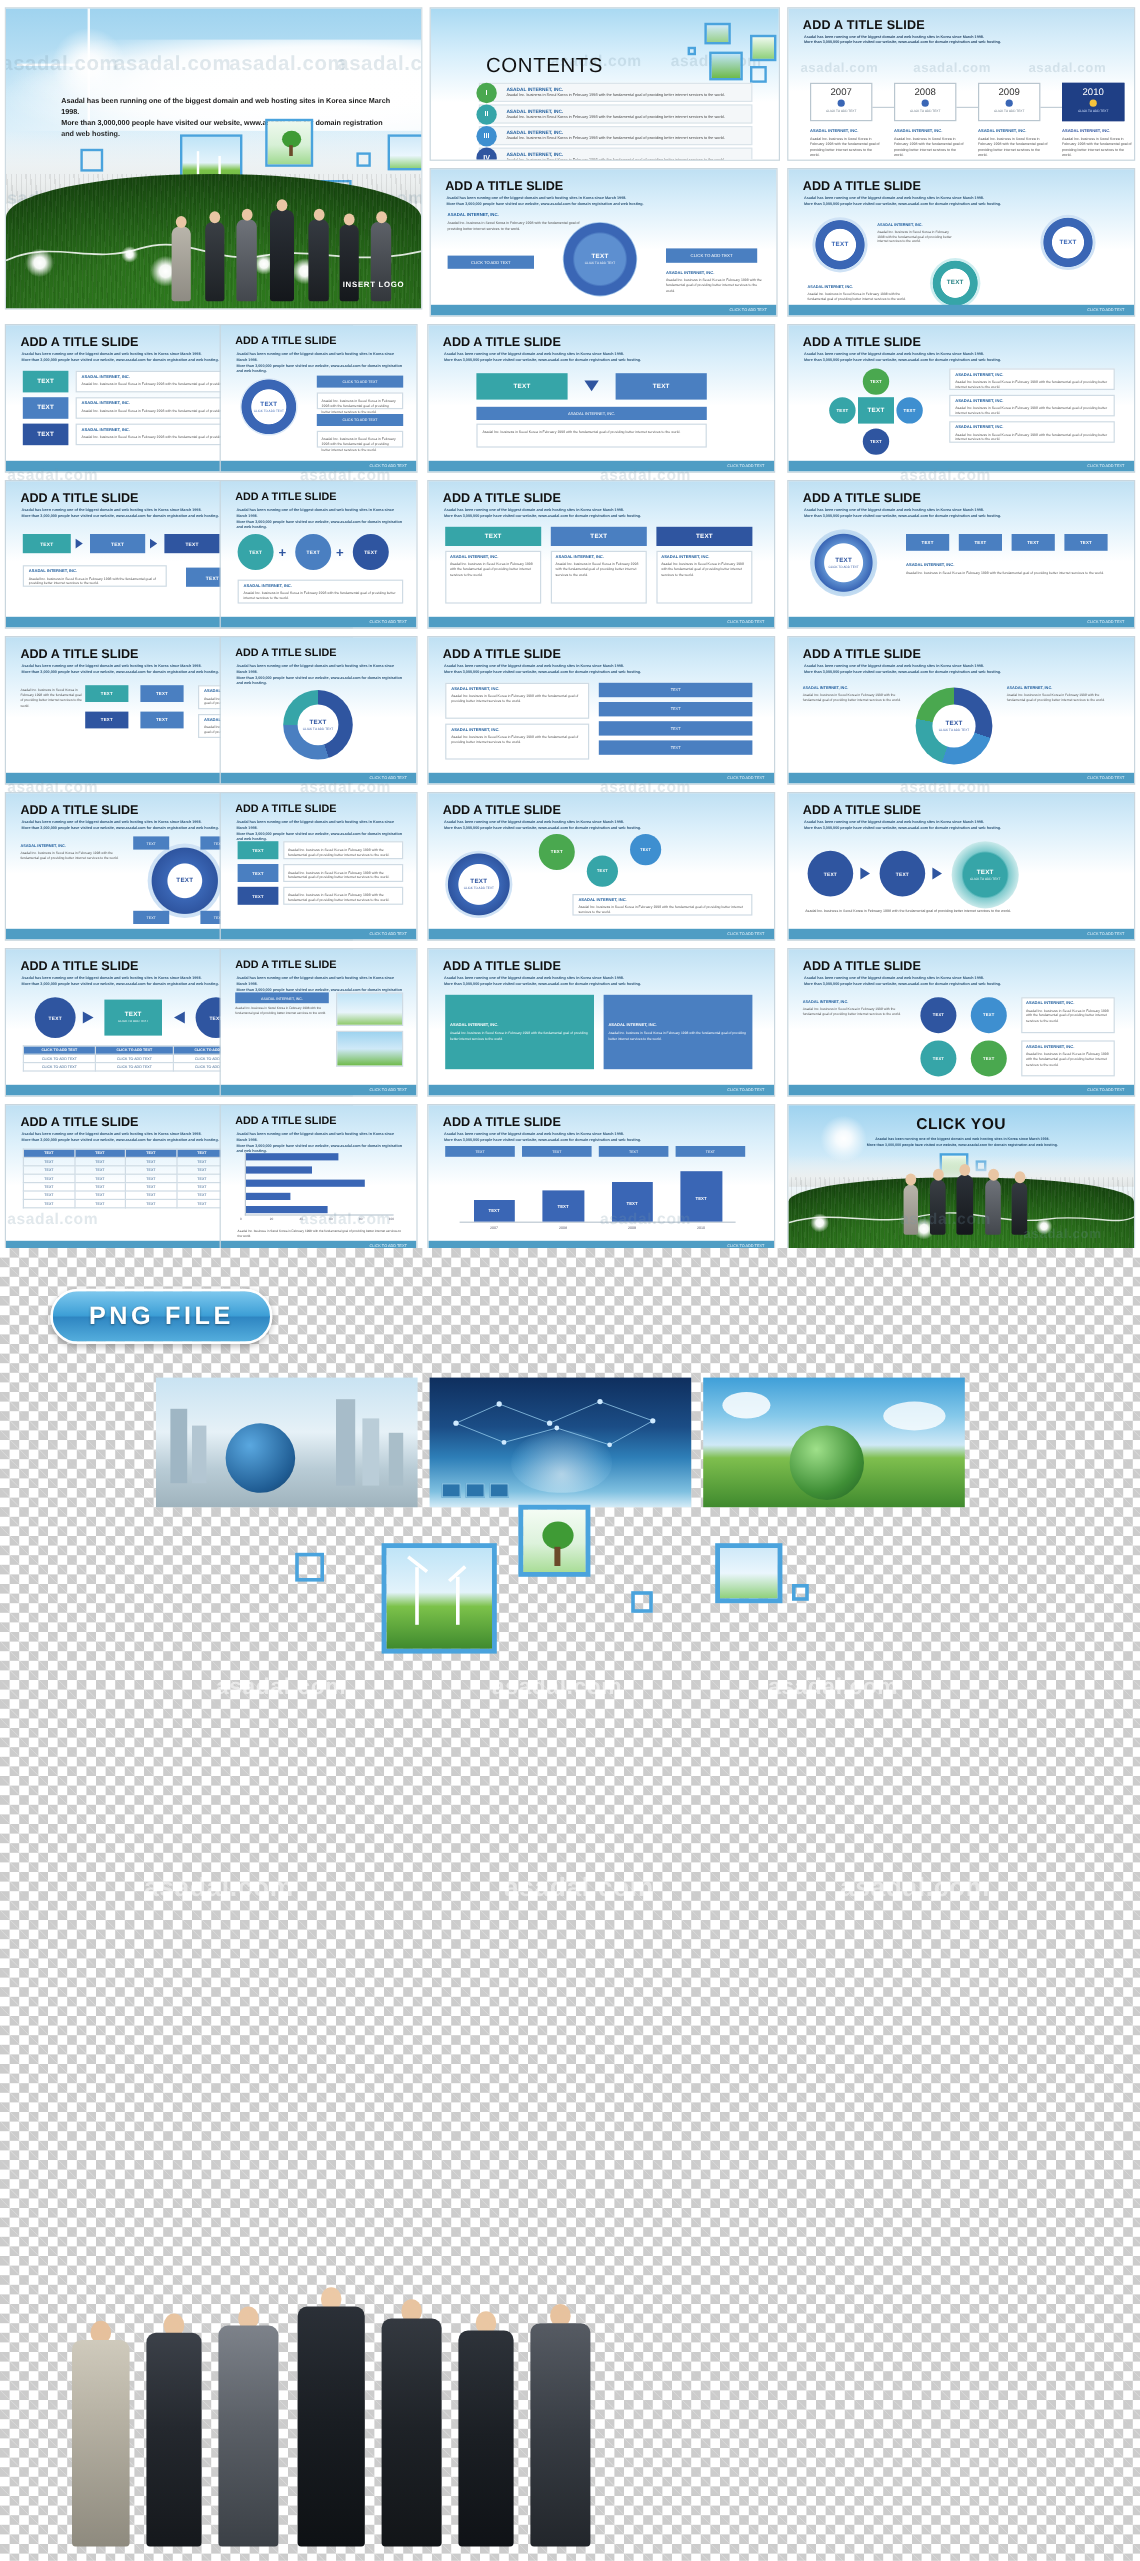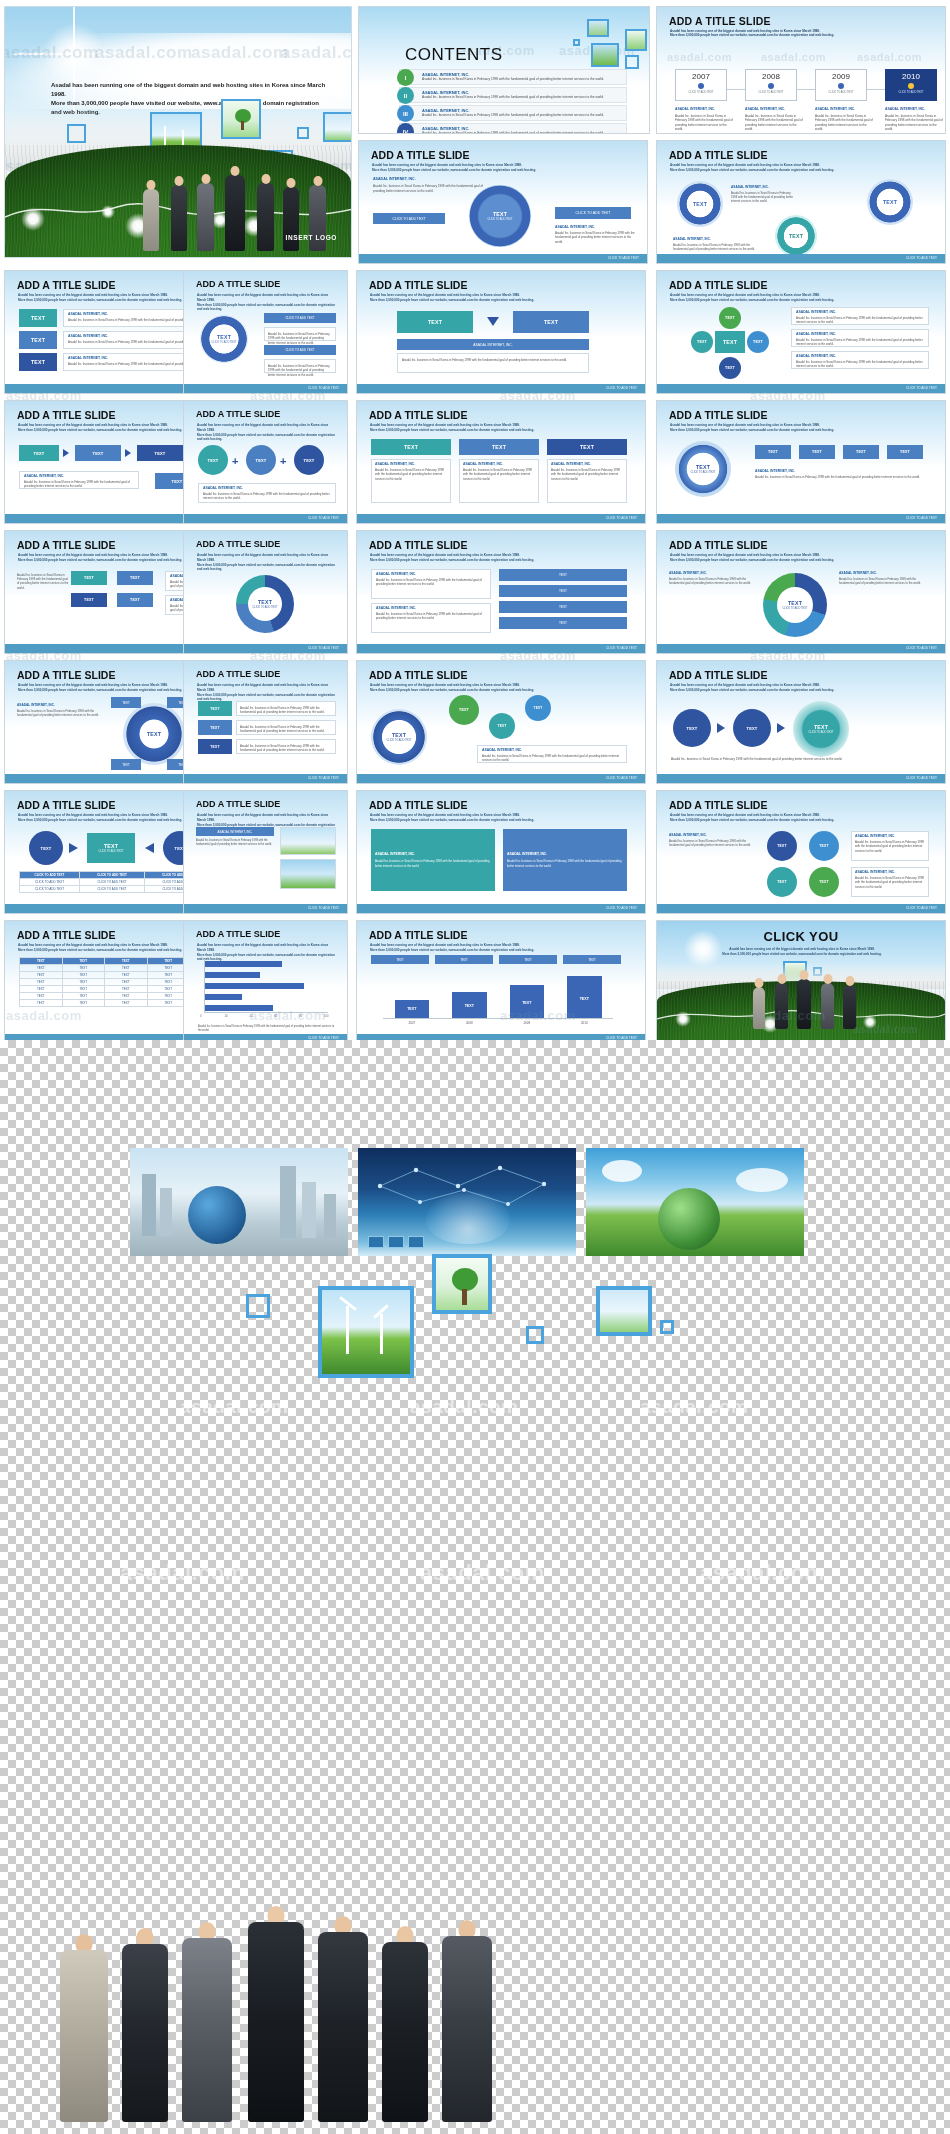--- a/index.html
+++ b/index.html
@@ -1131,20 +1131,23 @@
           <span class="head"></span>
         </div>
       <div class="person" style="left:186px;width:13px;height:44px;background:linear-gradient(180deg,#353a41,#1b1e22);bottom:14px;">
           <span class="head"></span>
         </div>
       <div class="wm" style="left:196px;bottom:8px;font-size:11px;">asadal.com</div>
     </div>
   </div>
 
   <div class="png-section">
+    <div class="png-badge">
+      <span>PNG FILE</span>
+    </div>
 
     <div class="photo" style="left:130px;top:108px;width:218px;height:108px;
          background:linear-gradient(180deg,#c9e3f2 0%,#e6f1f7 42%,#b9ccd6 70%,#9fb3bd 100%);">
       <div style="position:absolute;left:58px;top:38px;width:58px;height:58px;border-radius:50%;
            background:radial-gradient(circle at 35% 32%,#5aa8e0,#1f5c93 70%,#143a5e 100%);"></div>
       <div style="position:absolute;left:12px;top:26px;width:14px;height:62px;background:#9fb6c4;"></div>
       <div style="position:absolute;left:30px;top:40px;width:12px;height:48px;background:#b3c6d2;"></div>
       <div style="position:absolute;left:150px;top:18px;width:16px;height:72px;background:#a7bcc9;"></div>
       <div style="position:absolute;left:172px;top:34px;width:14px;height:56px;background:#bacdd8;"></div>
       <div style="position:absolute;left:194px;top:46px;width:12px;height:44px;background:#a9bec9;"></div>

